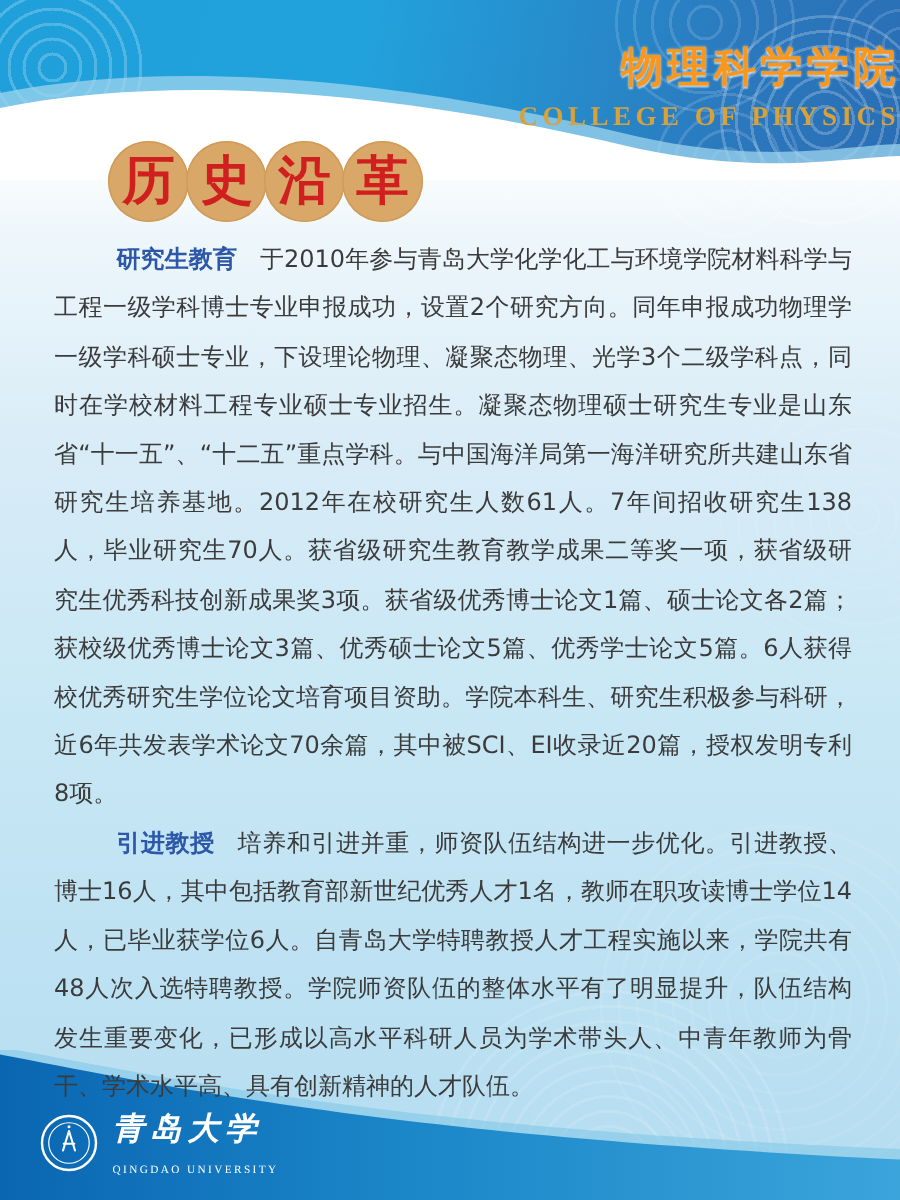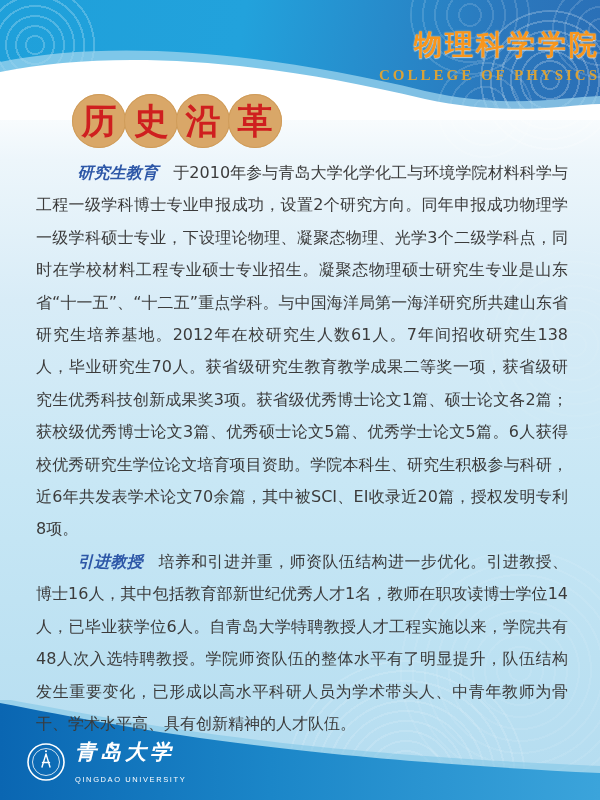--- a/index.html
+++ b/index.html
@@ -12,41 +12,41 @@
   .header{position:absolute;top:0;left:0;width:600px;height:120px;
     background:linear-gradient(100deg,#1fa0da 0%,#22a2dc 38%,#2b78bd 78%,#2a6cb4 100%);padding-left:28px;}
   .ripple{position:absolute;border-radius:50%;
     background:repeating-radial-gradient(circle at center,rgba(255,255,255,0) 0 8px,rgba(255,255,255,.22) 8px 10px);}
   .r-soft{background:repeating-radial-gradient(circle at center,rgba(255,255,255,0) 0 10px,rgba(255,255,255,.14) 10px 12px);}
   .header-wave{position:absolute;left:0;bottom:0;width:600px;height:120px;display:block;}
   .header-titles{position:absolute;top:26px;right:28px;text-align:right;z-index:3;}
   .title-cn{font-size:28px;font-weight:bold;letter-spacing:3px;color:#f8961d;
     text-shadow:0 1px 1px rgba(255,255,255,.55),0 0 2px rgba(255,240,200,.6);}
   .title-en{margin-top:3px;font-family:"Liberation Serif","DejaVu Serif",serif;font-weight:bold;
-    font-size:15px;letter-spacing:3px;color:#d8a238;}
+    font-size:18px;letter-spacing:3px;color:#d8a238;}
   
   .page-title{position:absolute;left:72px;top:94px;display:flex;z-index:4;}
   .coin{width:54px;height:54px;margin-right:-2px;border-radius:50%;background:#d9a768;
     box-shadow:inset 0 0 0 1px #cf9c5a;display:flex;align-items:center;justify-content:center;}
   .coin-char{font-size:35px;font-weight:900;color:#cf1f1f;
     font-family:"DejaVu Serif","Liberation Serif",serif;line-height:1;transform:translateY(-1px);}
   
   .content{position:absolute;left:36px;right:32px;top:157px;z-index:3;
     font-size:16px;line-height:32.4px;color:#3b3b3b;text-align:justify;}
   .content p{margin:0;text-indent:2.6em;}
-  .lead{color:#2d57a7;font-weight:bold;margin-right:.95em;font-style:italic;}
+  .lead{color:#2d57a7;font-weight:bold;margin-right:.95em;}
   
   .footer{position:absolute;left:0;bottom:0;width:536px;height:100px;}
   .footer-wave{position:absolute;left:0;bottom:0;width:600px;height:100px;display:block;}
   .logo{position:absolute;left:26px;bottom:16px;display:flex;align-items:center;z-index:5;}
   .seal{flex:0 0 auto;margin-right:9px;}
   .logo-cn{font-size:21px;font-weight:bold;letter-spacing:4px;color:#ffffff;
     font-family:"DejaVu Serif","Liberation Serif",serif;font-style:italic;line-height:1.1;}
   .logo-en{font-size:7.5px;letter-spacing:1.6px;color:#ffffff;margin-top:12px;
-    font-family:Liberation Sans, sans-serif;}
+    font-family:Liberation Serif, serif;}
 </style>
 </head>
 <body>
 
 <div class="poster">
 
   <div class="header">
     <div class="ripple" style="left:-30px;top:-20px;width:130px;height:130px;"></div>
     <div class="ripple r-soft" style="left:410px;top:-45px;width:120px;height:120px;"></div>
     <div class="ripple" style="left:480px;top:10px;width:140px;height:140px;"></div>

